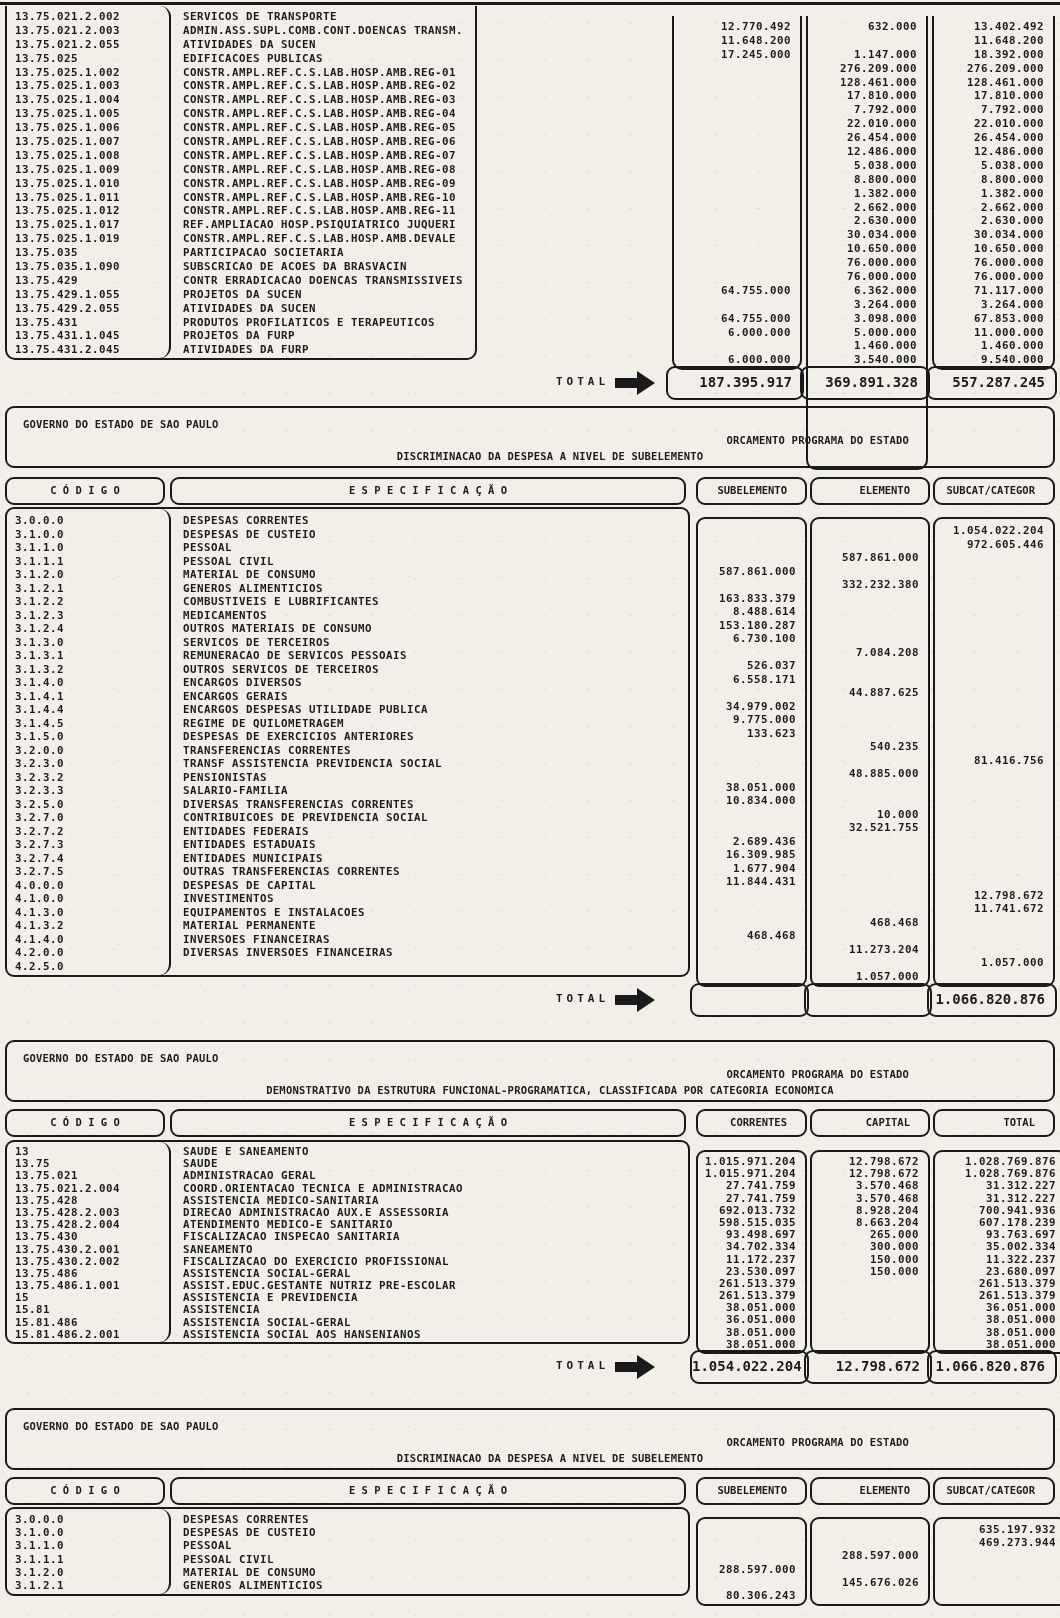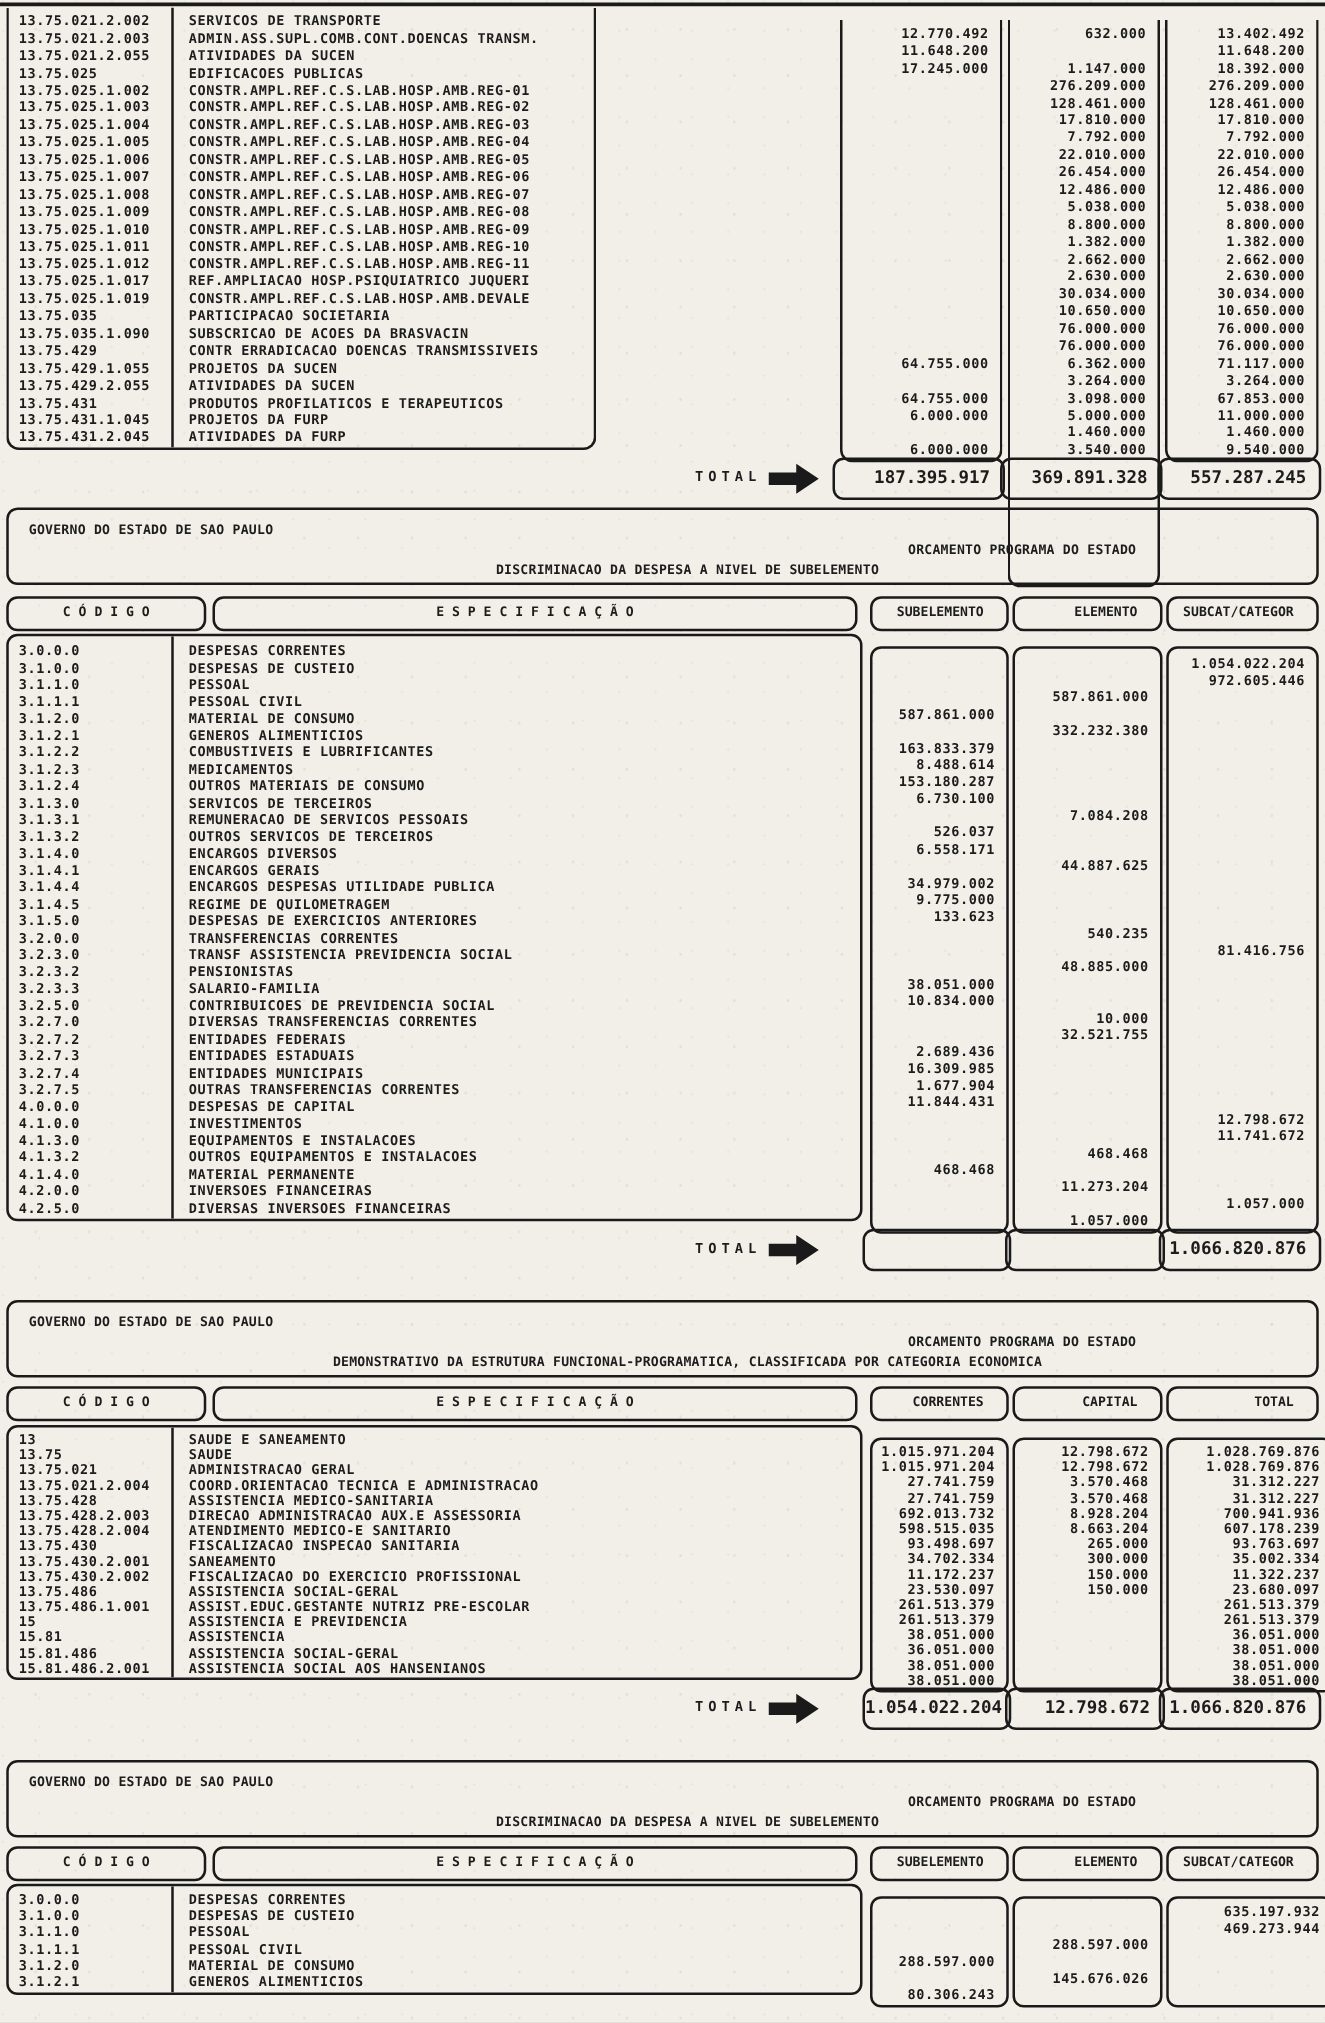--- a/index.html
+++ b/index.html
@@ -7,21 +7,21 @@
     background-color:#f1efe8;
     background-image:radial-gradient(rgba(30,30,30,.07) 1px, transparent 1.3px),
                      radial-gradient(rgba(30,30,30,.05) 1px, transparent 1.2px);
     background-size:43px 37px,29px 23px;background-position:7px 5px,17px 13px;
     font-family:"DejaVu Sans Mono","Liberation Mono",monospace;color:#1c1c1c;}
   .abs{position:absolute;}
   .toprule{left:0;width:1060px;height:3px;background:#1a1a1a;}
   .box{box-sizing:border-box;border:2.5px solid #1a1a1a;border-radius:9px;}
   .cut{border-top:none !important;border-radius:0 0 10px 10px !important;}
   .body-left{display:flex;overflow:hidden;}
-  .code-col{width:132px;border-right:2.5px solid #1a1a1a;padding:var(--pad) 0 0 8px;box-sizing:border-box;overflow:hidden;}
+  .code-col{width:164px;border-right:2.5px solid #1a1a1a;padding:var(--pad) 0 0 8px;box-sizing:border-box;overflow:hidden;border-radius:11px;}
   .spec-col{flex:1;padding:var(--pad) 0 0 12px;overflow:hidden;}
   .val-box{overflow:hidden;padding-top:var(--pad);margin-top:10px;}
   .ln{height:var(--lh);line-height:var(--lh);font-size:10.8px;font-weight:bold;white-space:pre;overflow:hidden;letter-spacing:.5px;}
   .num{text-align:right;padding-right:9px;}
   .hdr{padding:8px 16px;font-size:10.5px;line-height:16px;letter-spacing:.2px;font-weight:bold;overflow:hidden;}
   .hdr-l1{display:flex;flex-direction:column;}
   .hdr-program{margin-left:auto;margin-right:128px;}
   .hdr-title{text-align:center;padding-left:40px;white-space:pre;}
   .hdr-l3{position:relative;}
   .hdr-unit{position:absolute;left:545px;top:0;white-space:pre;}
@@ -252,30 +252,29 @@
             <div class="ln">OUTROS SERVICOS DE TERCEIROS</div>
             <div class="ln">ENCARGOS DIVERSOS</div>
             <div class="ln">ENCARGOS GERAIS</div>
             <div class="ln">ENCARGOS DESPESAS UTILIDADE PUBLICA</div>
             <div class="ln">REGIME DE QUILOMETRAGEM</div>
             <div class="ln">DESPESAS DE EXERCICIOS ANTERIORES</div>
             <div class="ln">TRANSFERENCIAS CORRENTES</div>
             <div class="ln">TRANSF ASSISTENCIA PREVIDENCIA SOCIAL</div>
             <div class="ln">PENSIONISTAS</div>
             <div class="ln">SALARIO-FAMILIA</div>
+            <div class="ln">DIVERSAS TRANSFERENCIAS CORRENTES</div>
             <div class="ln">CONTRIBUICOES DE PREVIDENCIA SOCIAL</div>
-            <div class="ln">DIVERSAS TRANSFERENCIAS CORRENTES</div>
             <div class="ln">ENTIDADES FEDERAIS</div>
             <div class="ln">ENTIDADES ESTADUAIS</div>
             <div class="ln">ENTIDADES MUNICIPAIS</div>
             <div class="ln">OUTRAS TRANSFERENCIAS CORRENTES</div>
             <div class="ln">DESPESAS DE CAPITAL</div>
             <div class="ln">INVESTIMENTOS</div>
             <div class="ln">EQUIPAMENTOS E INSTALACOES</div>
-            <div class="ln">OUTROS EQUIPAMENTOS E INSTALACOES</div>
             <div class="ln">MATERIAL PERMANENTE</div>
             <div class="ln">INVERSOES FINANCEIRAS</div>
             <div class="ln">DIVERSAS INVERSOES FINANCEIRAS</div>
           </div>
         </div>
         <div class="abs box val-box" style="left: 696px; top: 507px; width: 111px; height: 470px; --lh: 13.5px; --pad: 5px;">
           <div class="ln num"></div>
           <div class="ln num"></div>
           <div class="ln num"></div>
           <div class="ln num">587.861.000</div>

